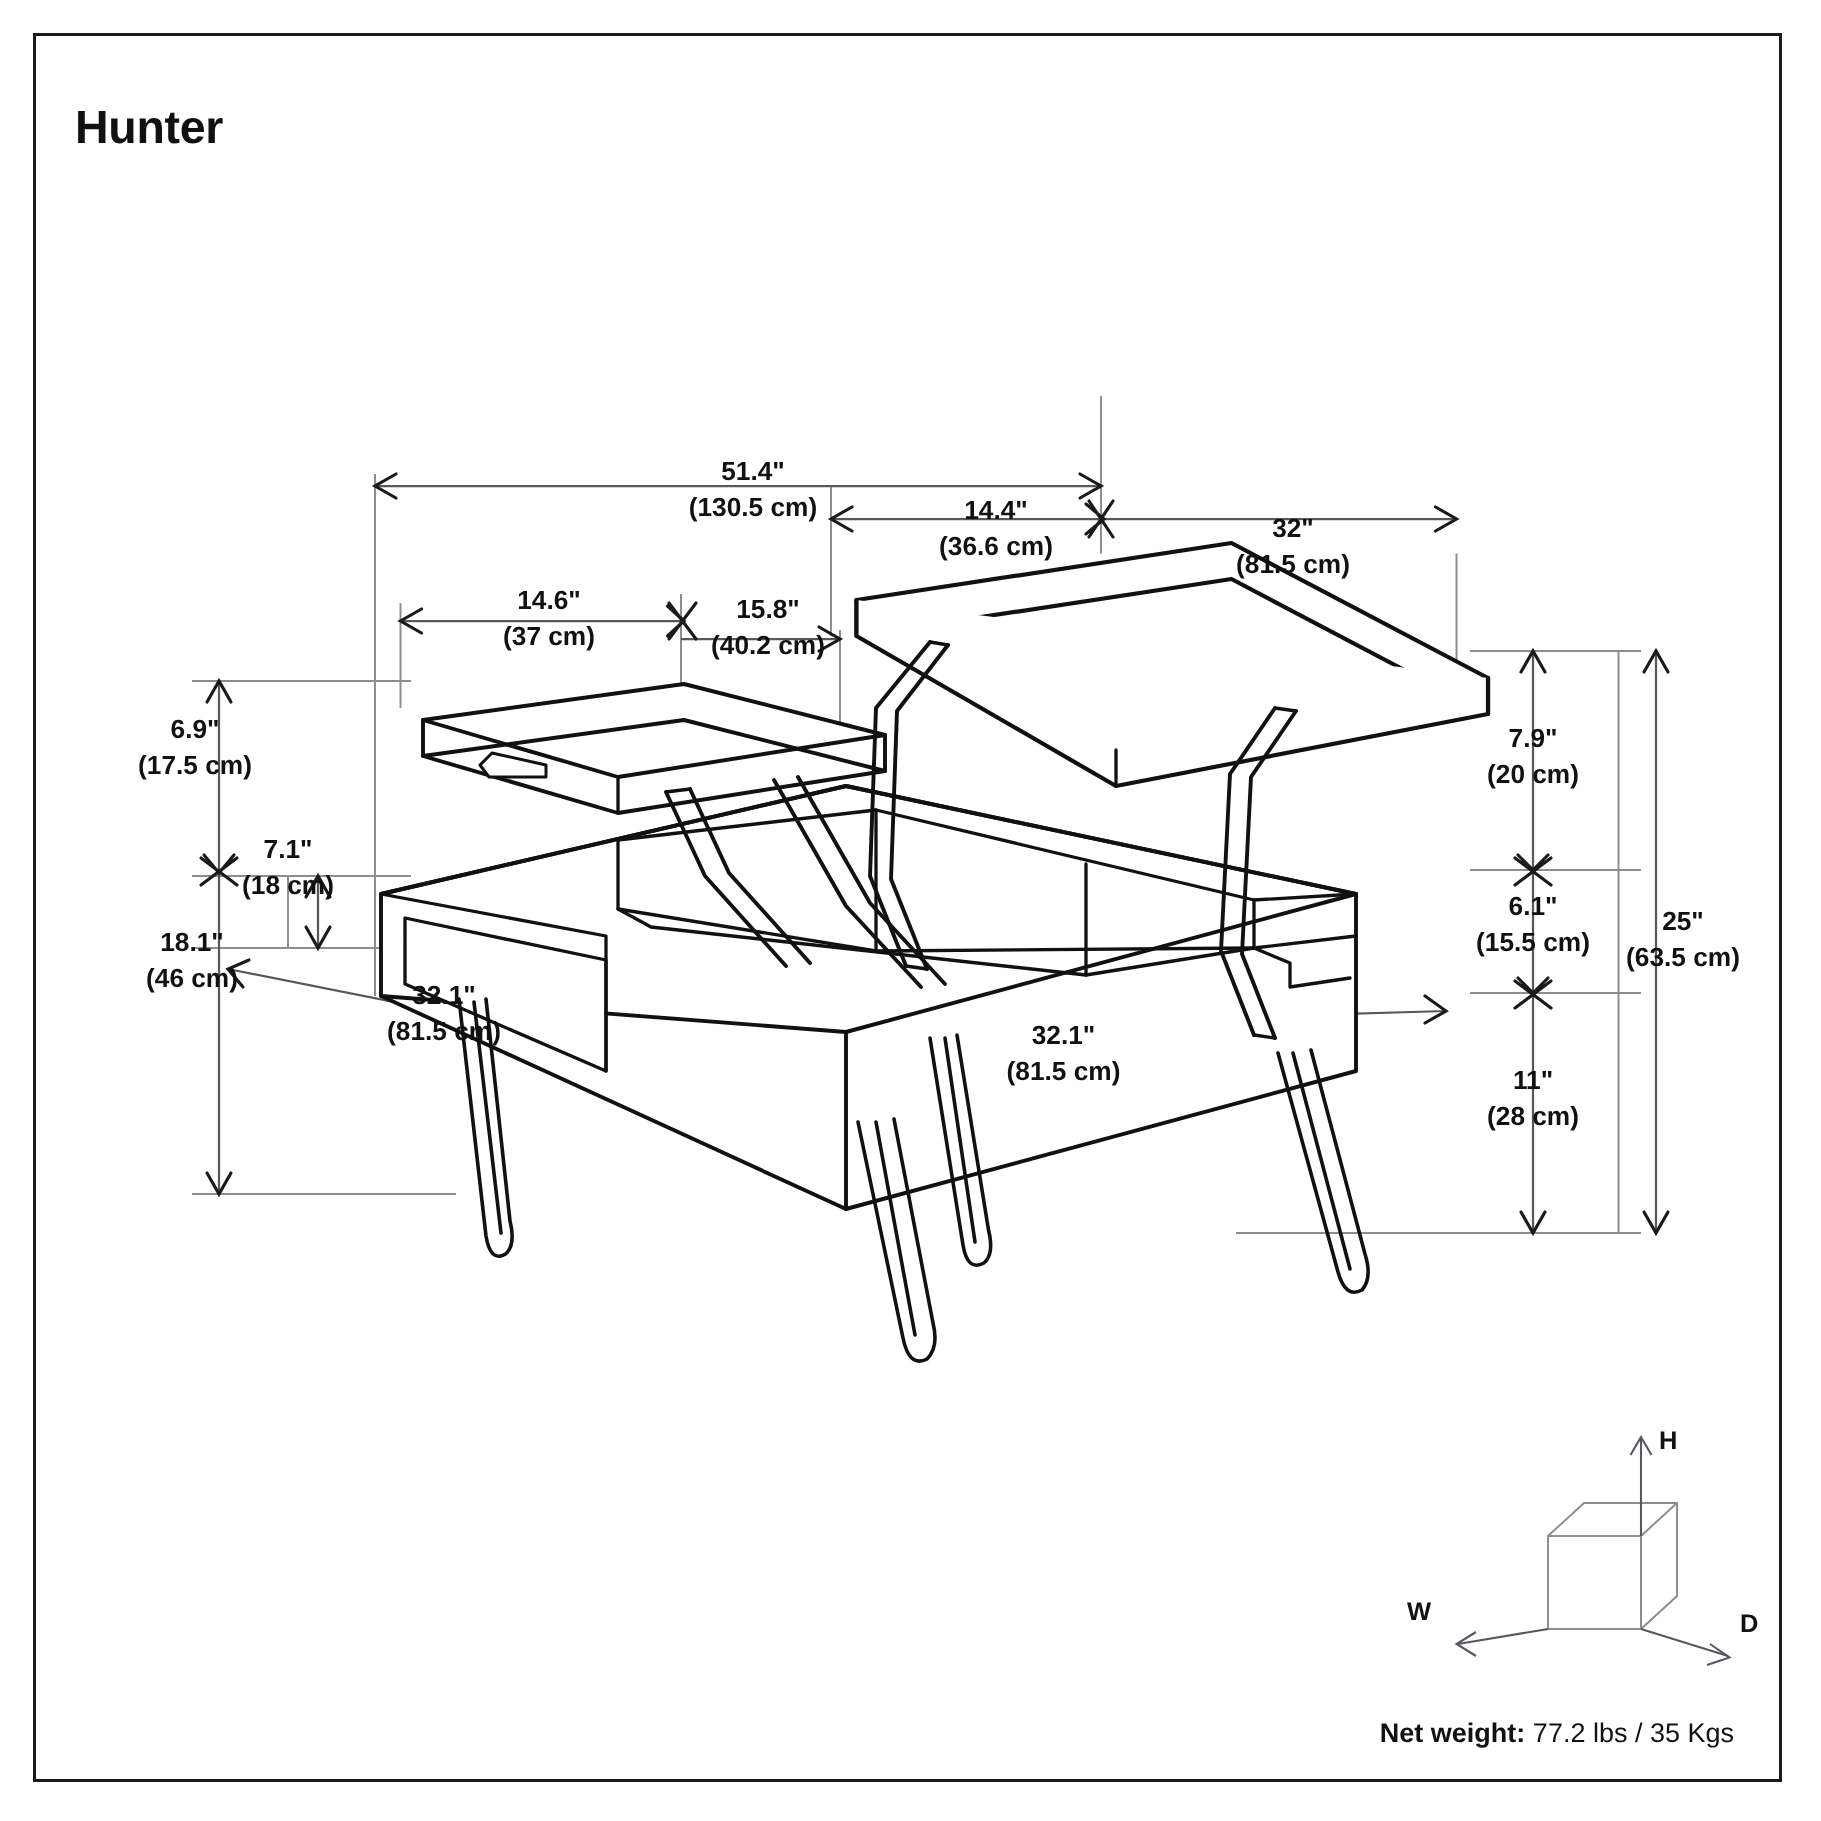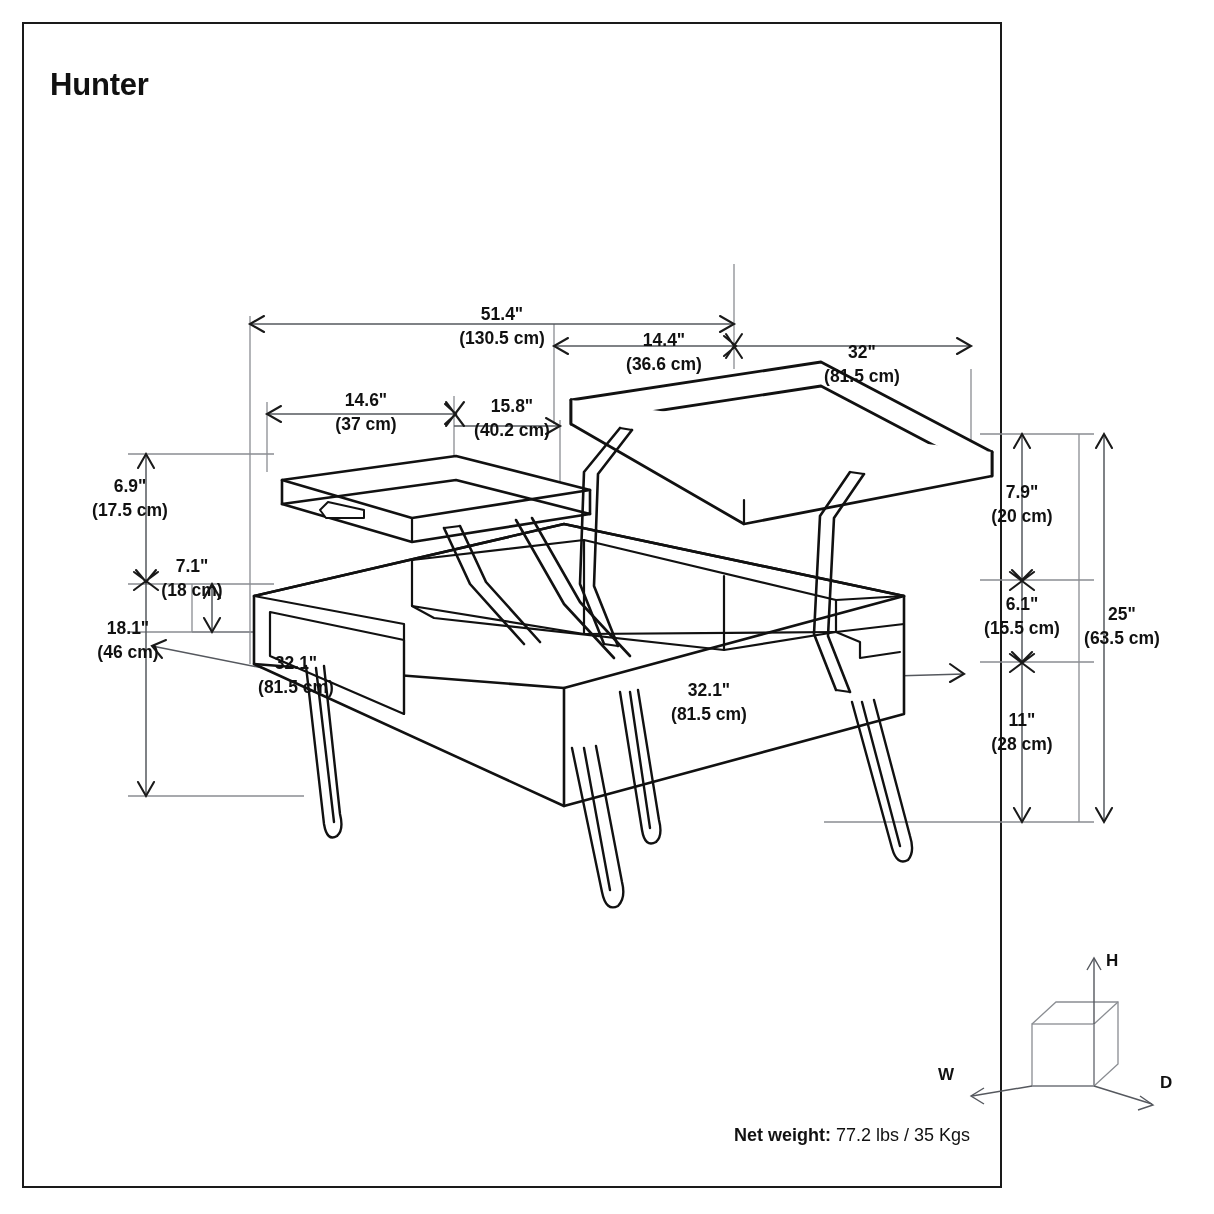--- a/index.html
+++ b/index.html
@@ -6,21 +6,21 @@
   body{
     width:1214px;height:1214px;
     font-family:"Liberation Sans", sans-serif;
     color:#111111;
     position:relative;
     overflow:hidden;
   }
   #sheet{
     position:absolute;
     left:22px;top:22px;
-    width:980px;height:1166px;
+    width:1166px;height:1166px;
     border:2px solid #1a1a1a;
     box-sizing:border-box;
     background:#ffffff;
   }
   #title-block{
     position:absolute;
     left:26px;top:42px;
     line-height:1.22;
   }
   #title-block .brand{
@@ -36,21 +36,21 @@
     white-space:nowrap;
   }
   #drawing{
     position:absolute;
     left:0;top:0;
     width:1166px;height:1166px;
   }
   #weight-block{
     position:absolute;
     right:30px;
-    bottom:40px;
+    bottom:20px;
     font-size:18px;
     white-space:nowrap;
     margin-left:23px;
   }
   #weight-block .wlabel{font-weight:bold;}
   #weight-block .wvalue{font-weight:normal;}
   .dimtext{
     font-size:17.5px;
     font-weight:bold;
     fill:#111111;

